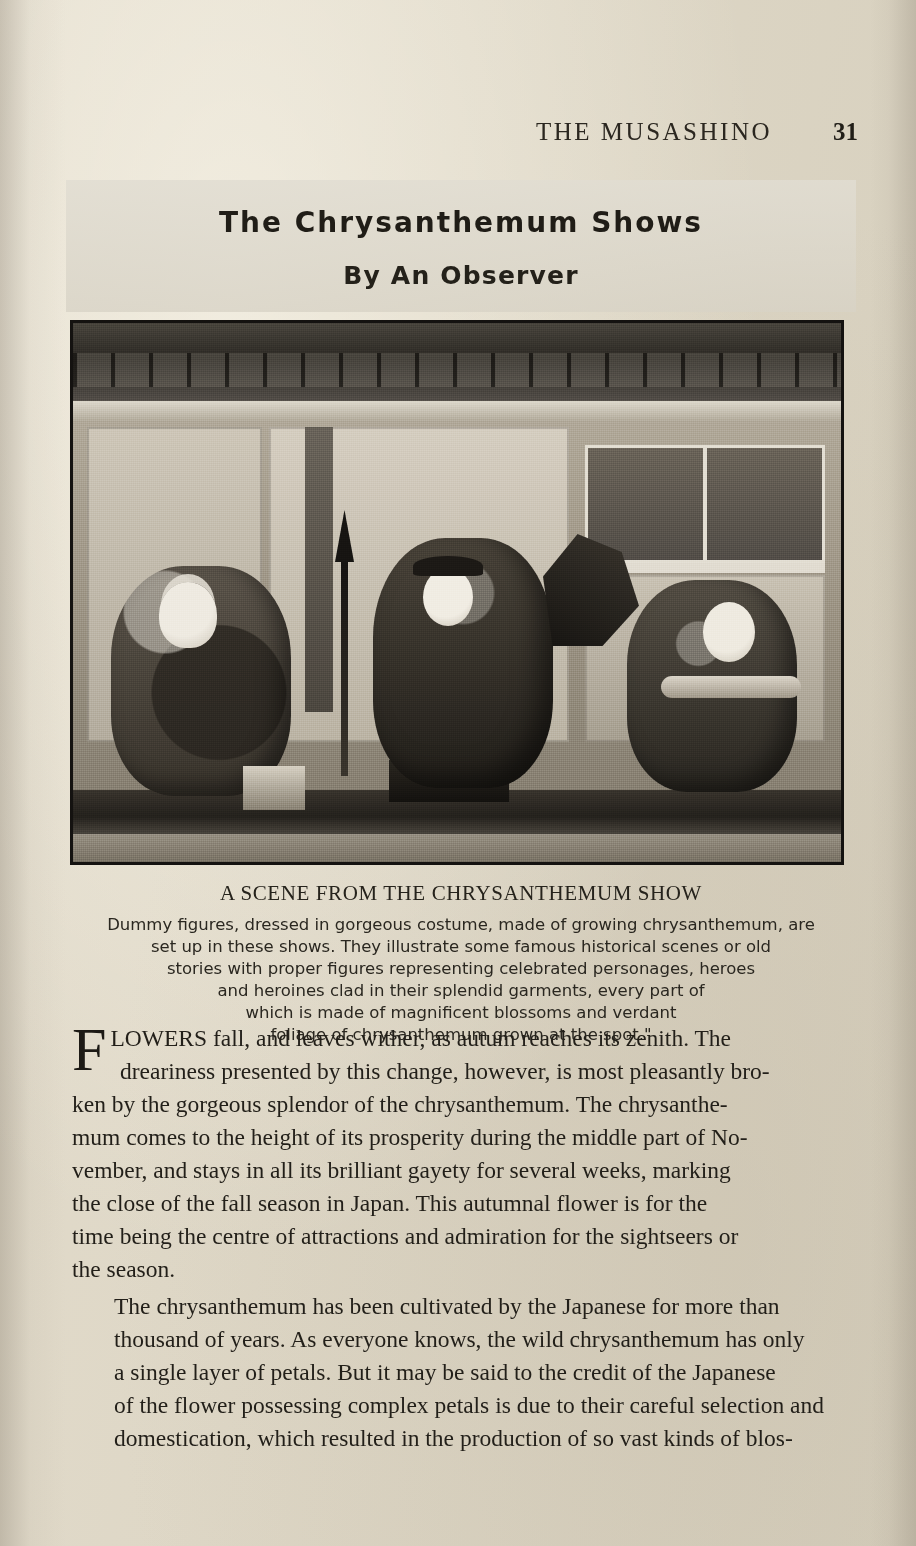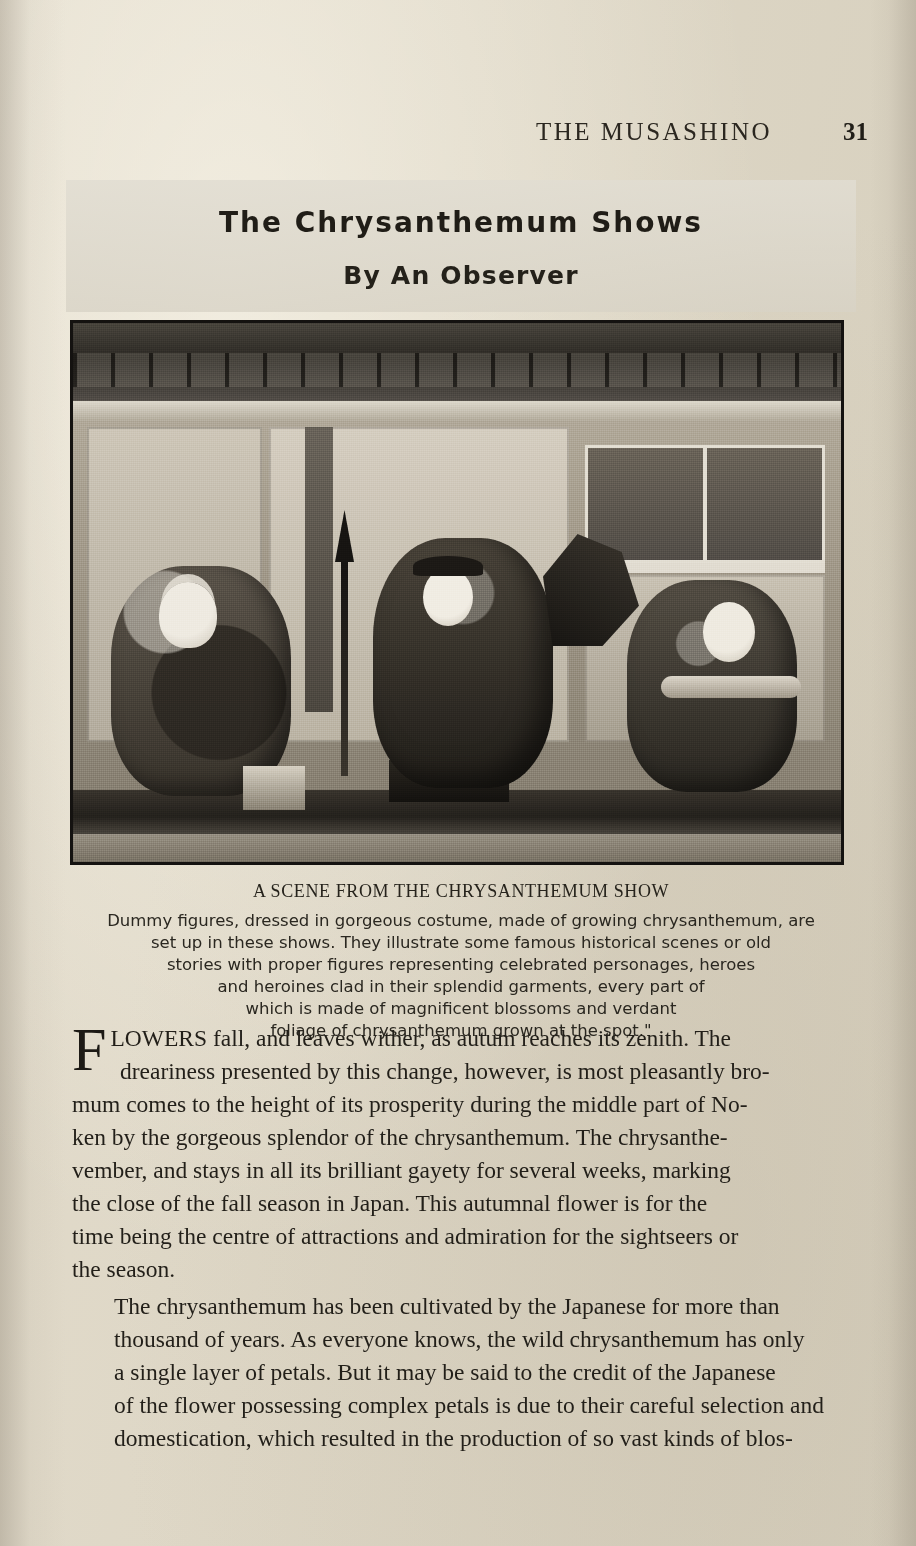--- a/index.html
+++ b/index.html
@@ -50,21 +50,21 @@
     width: 772px;
     text-align: right;
     font-family: "Liberation Serif", serif;
     font-size: 25px;
     letter-spacing: 2.5px;
     color: #2b2720;
   }
   .folio {
     position: absolute;
     top: 118px;
-    right: 48px;
+    right: 58px;
     font-family: "Liberation Serif", serif;
     font-weight: bold;
     font-size: 25px;
     color: #211e18;
   }
 
   .article-block {
     position: absolute;
     left: 66px;
     top: 180px;
@@ -278,21 +278,21 @@
     position: absolute;
     left: 316px; bottom: 60px; width: 120px; height: 42px;
     background: linear-gradient(180deg, #2a2720 0%, #14120f 100%);
   }
 
   
   .caption-main {
     margin: 16px 0 0 0;
     text-align: center;
     font-family: "Liberation Serif", serif;
-    font-size: 18px;
+    font-size: 21px;
     letter-spacing: .6px;
     color: #26231c;
   }
   .caption-body {
     margin: 8px auto 0 auto;
     width: 770px;
     text-align: center;
     font-family: "DejaVu Sans", sans-serif;
     font-size: 16.5px;
     line-height: 22px;
@@ -386,22 +386,22 @@
       <div>foliage of chrysanthemum grown at the spot."</div>
     </div>
 
   </div>
 
   <div class="body-text">
     <p>
       <span class="dropcap">F</span>
       <span class="line" style="display: inline;">LOWERS fall, and leaves wither, as autum reaches its zenith.   The</span>
       <span class="line ind">dreariness presented by this change, however, is most pleasantly bro-</span>
+      <span class="line">ken by the  gorgeous splendor of the chrysanthemum.   The chrysanthe-</span>
       <span class="line">mum comes to the height of its prosperity during the middle part of  No-</span>
-      <span class="line">ken by the  gorgeous splendor of the chrysanthemum.   The chrysanthe-</span>
       <span class="line">vember,  and stays in all  its brilliant gayety for several  weeks,  marking</span>
       <span class="line">the close of the  fall  season  in  Japan.    This autumnal flower is for the</span>
       <span class="line">time being the centre of attractions and admiration for the  sightseers  or</span>
       <span class="line">the season.</span>
     </p>
     <p>
       <span class="line">The chrysanthemum has been cultivated by the Japanese for more than</span>
       <span class="line">thousand of years.   As everyone knows, the wild chrysanthemum has only</span>
       <span class="line">a single layer of petals.   But it may be said to the credit of the  Japanese</span>
       <span class="line">of the flower possessing complex petals is due to their careful selection and</span>

